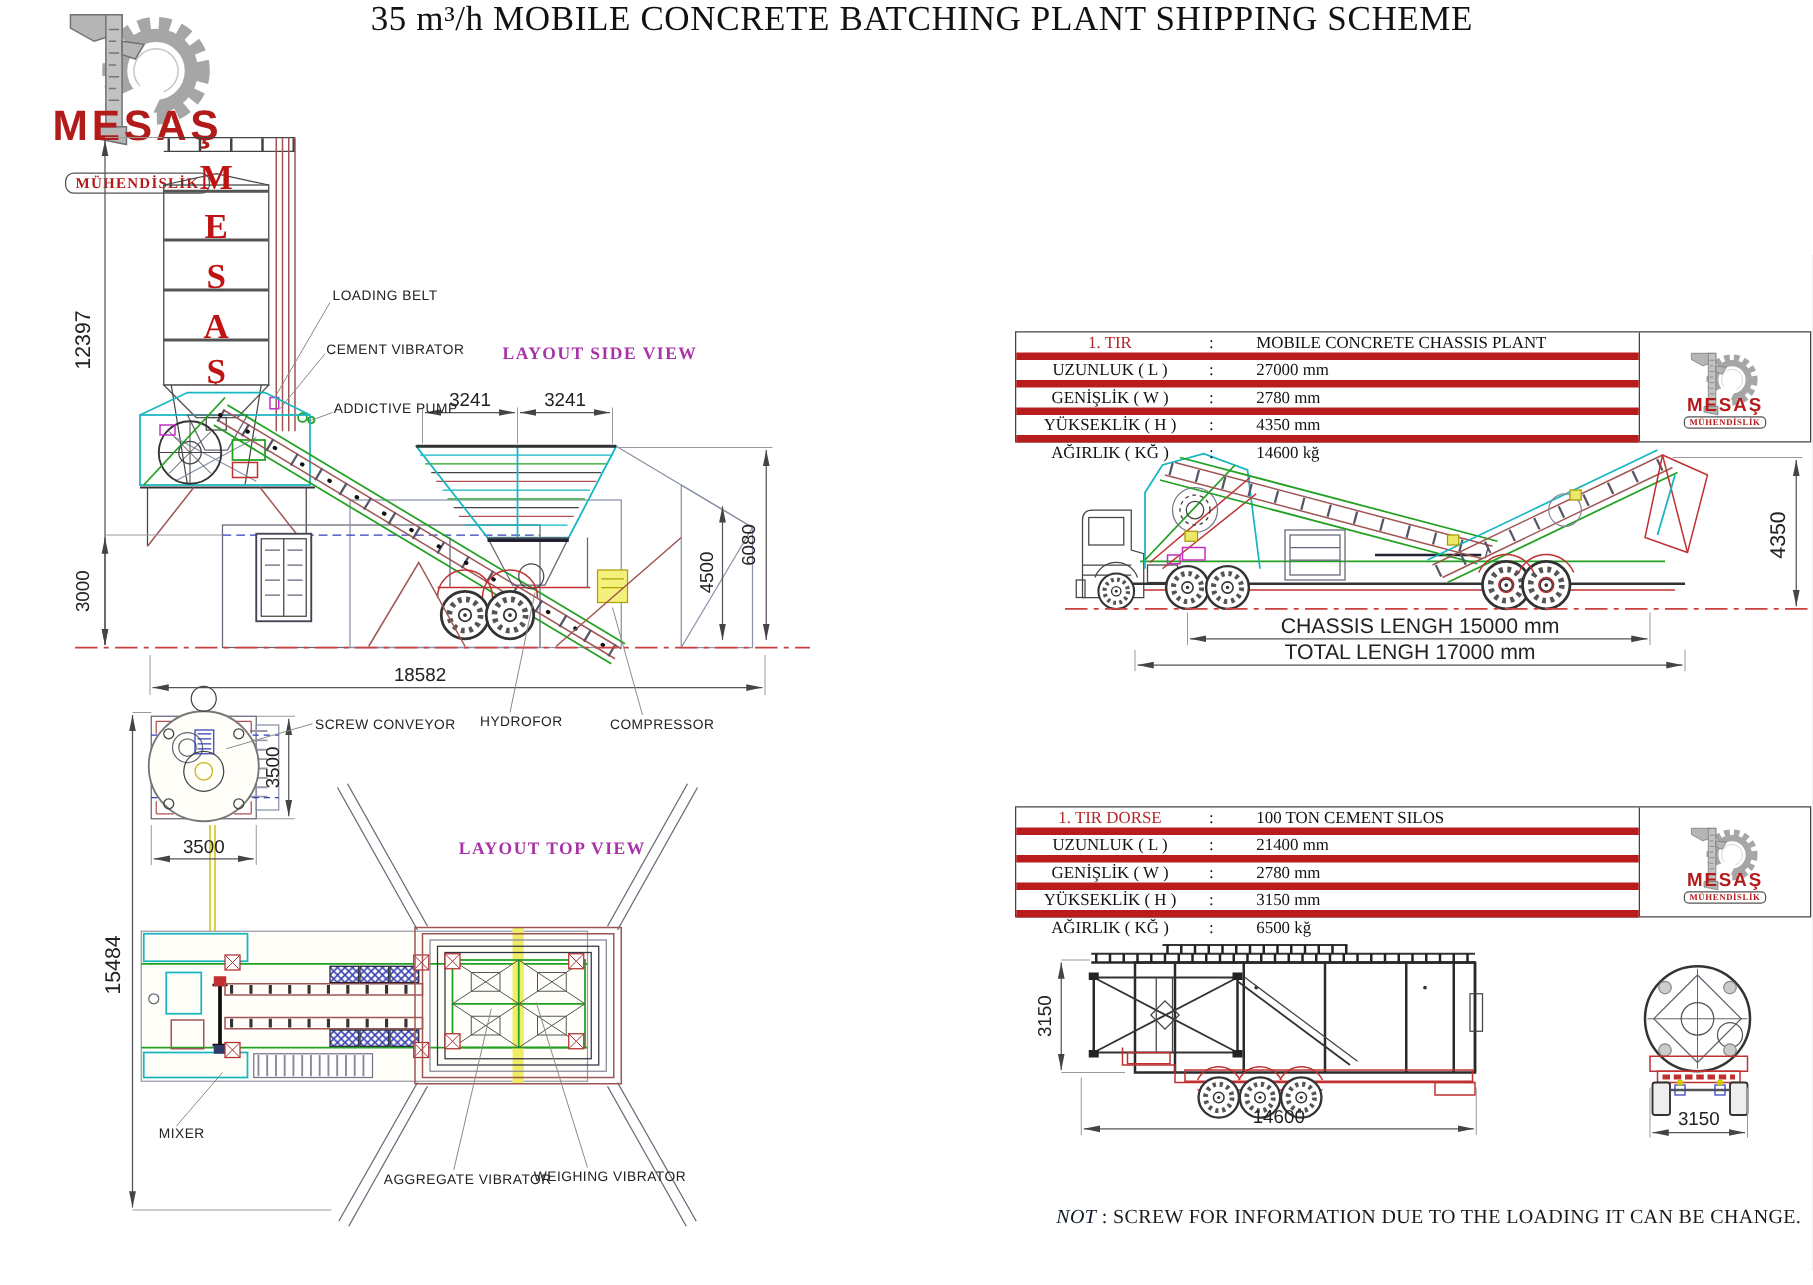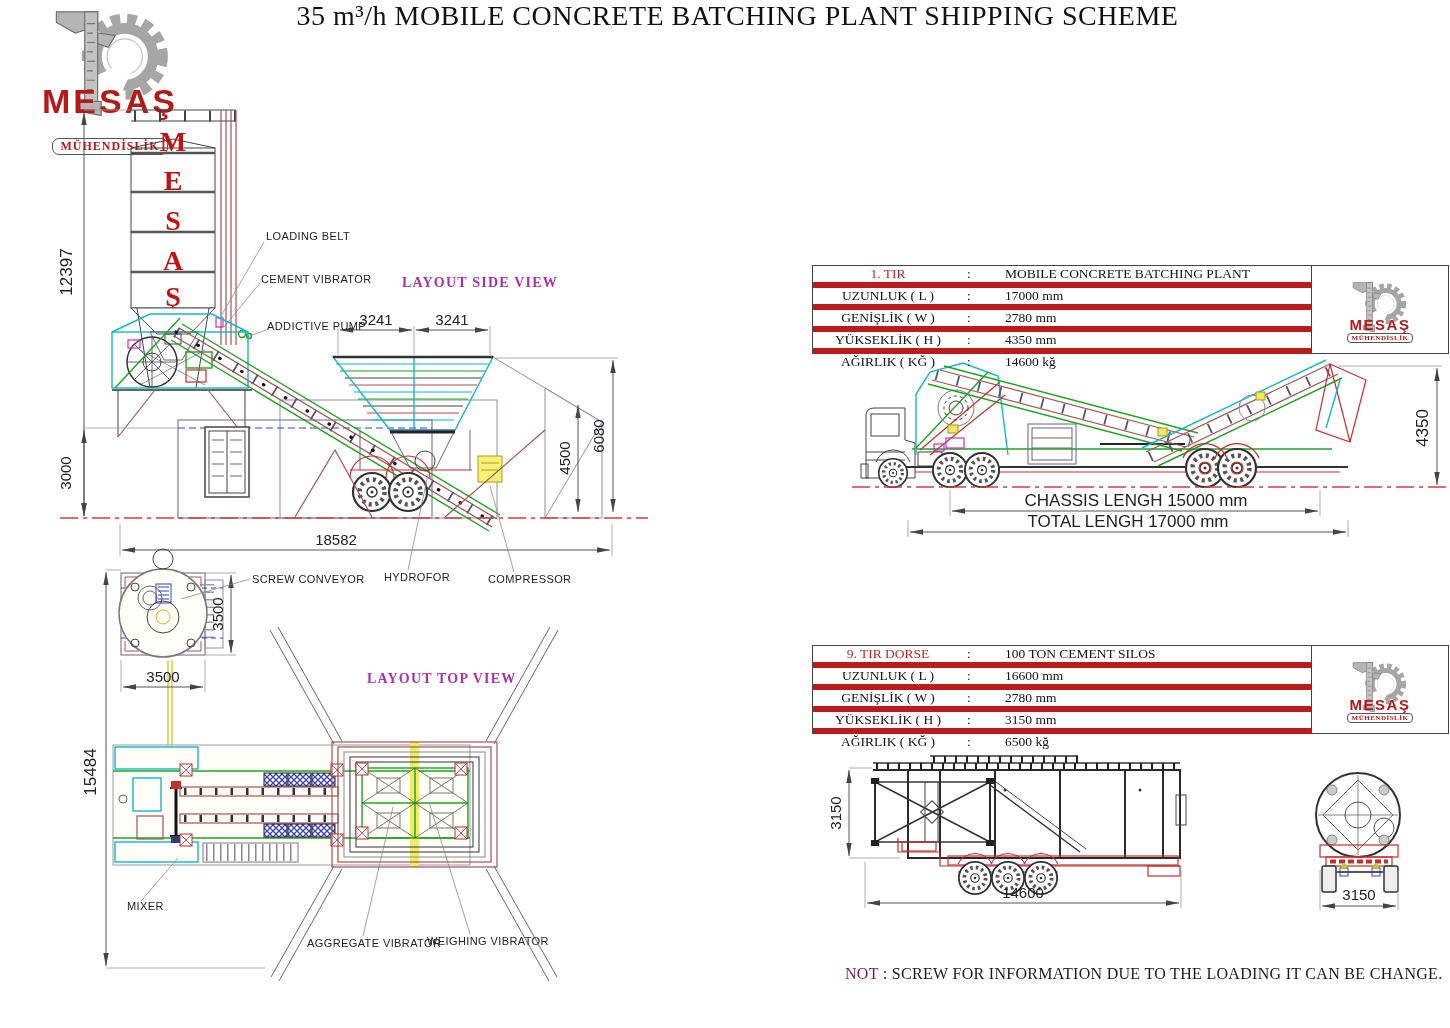--- a/index.html
+++ b/index.html
@@ -47,21 +47,21 @@
   .tcolon{width:12px;text-align:center;}
   .tvalue{padding-left:30px;}
   .trow.r0 .tlabel{color:#b52a2a;}
   .logocell{position:absolute;right:0;top:0;bottom:0;width:136px;display:flex;flex-direction:column;
             align-items:center;justify-content:center;}
   .logocell .mname{font:bold 15px "Liberation Sans",sans-serif;color:#b31b1b;letter-spacing:1.5px;line-height:1;margin-top:-16px;}
   .logocell .msub{font:bold 7px "Liberation Serif",serif;color:#b31b1b;border:1px solid #555;border-radius:4px;
                   padding:0 4px;margin-top:1px;letter-spacing:.5px;}
   
   .note{position:absolute;left:845px;top:965px;font:16px "Liberation Serif",serif;color:#1a1a1a;letter-spacing:.3px;}
-  .note .red{color:#701a75;}
+  .note .red{color:#0f172a;font-style:italic;}
 </style>
 </head>
 <body>
 
 <div id="canvas">
 
 <svg width="0" height="0" style="position:absolute">
   <defs>
     <marker id="arr" markerWidth="14" markerHeight="9" refX="13" refY="4.5" orient="auto-start-reverse" markerUnits="userSpaceOnUse">
       <path d="M13,4.5 L0,1.8 L0,7.2 Z" fill="#444"></path>
@@ -511,26 +511,26 @@
       <text x="1359" y="900" class="dt mid">3150</text>
     </g>
   </g>
 </svg>
 
 <div class="tbl" style="left:812px;top:265px;">
   <div class="rows">
     <div class="trow r0">
       <span class="tlabel">1. TIR</span>
       <span class="tcolon">:</span>
-      <span class="tvalue">MOBILE CONCRETE BATCHING PLANT</span>
+      <span class="tvalue">MOBILE CONCRETE CHASSIS PLANT</span>
         </div>
     <div class="trow">
       <span class="tlabel">UZUNLUK ( L )</span>
       <span class="tcolon">:</span>
-      <span class="tvalue">17000 mm</span>
+      <span class="tvalue">27000 mm</span>
         </div>
     <div class="trow">
       <span class="tlabel">GENİŞLİK ( W )</span>
       <span class="tcolon">:</span>
       <span class="tvalue">2780 mm</span>
         </div>
     <div class="trow">
       <span class="tlabel">YÜKSEKLİK ( H )</span>
       <span class="tcolon">:</span>
       <span class="tvalue">4350 mm</span>
@@ -546,28 +546,28 @@
           <use href="#logoicon"></use>
         </svg>
     <div class="mname">MESAŞ</div>
     <div class="msub">MÜHENDİSLİK</div>
   </div>
 </div>
 
 <div class="tbl" style="left:812px;top:645px;">
   <div class="rows">
     <div class="trow r0">
-      <span class="tlabel">9. TIR DORSE</span>
+      <span class="tlabel">1. TIR DORSE</span>
       <span class="tcolon">:</span>
       <span class="tvalue">100 TON CEMENT SILOS</span>
         </div>
     <div class="trow">
       <span class="tlabel">UZUNLUK ( L )</span>
       <span class="tcolon">:</span>
-      <span class="tvalue">16600 mm</span>
+      <span class="tvalue">21400 mm</span>
         </div>
     <div class="trow">
       <span class="tlabel">GENİŞLİK ( W )</span>
       <span class="tcolon">:</span>
       <span class="tvalue">2780 mm</span>
         </div>
     <div class="trow">
       <span class="tlabel">YÜKSEKLİK ( H )</span>
       <span class="tcolon">:</span>
       <span class="tvalue">3150 mm</span>

